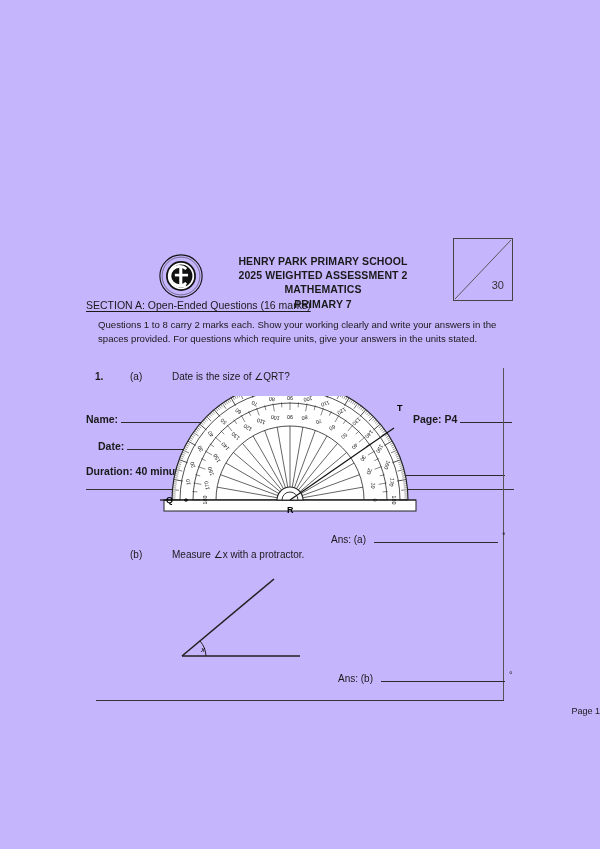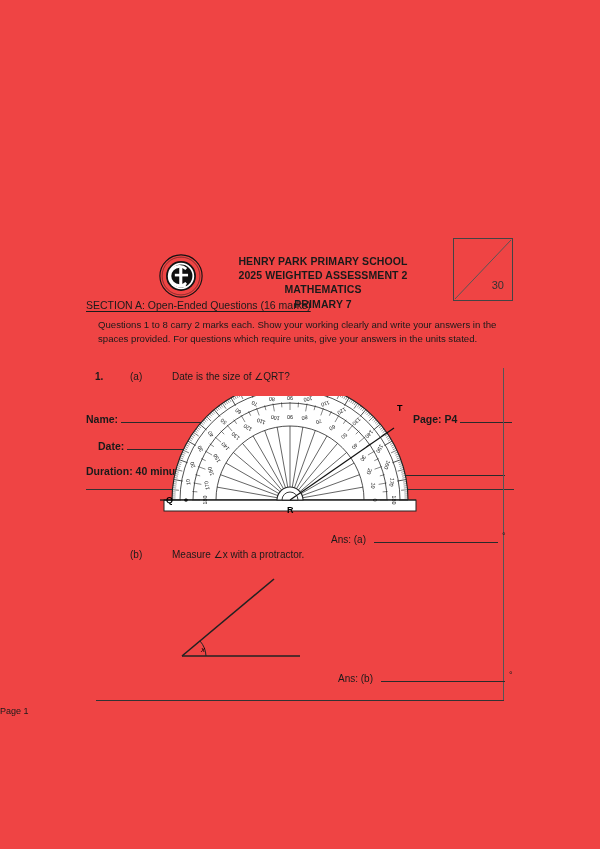--- a/index.html
+++ b/index.html
@@ -13,21 +13,21 @@
     font-family: "Liberation Sans", sans-serif;
     color: #1a1a1a;
     position: relative;
     overflow: hidden;
   }
 
   .page {
     position: absolute;
     left: 0; top: 0;
     width: 600px; height: 849px;
-    background: #ef4444;
+    background: #c4b5fd;
   }
 
   
   .header {
     position: absolute;
     left: 0; top: 118px;
     width: 600px; height: 80px;
   }
   .logo {
     position: absolute;
@@ -157,21 +157,21 @@
   .hr-footer {
     position: absolute;
     left: 96px; top: 700px;
     width: 408px;
     border-top: 1.2px solid #333;
   }
   .footer {
     position: absolute;
     left: 0; top: 706px;
     width: 600px;
-    text-align: left;
+    text-align: right;
     font-size: 9px;
   }
 </style>
 </head>
 <body>
 
 <div class="page">
 
   <div class="header">
 

